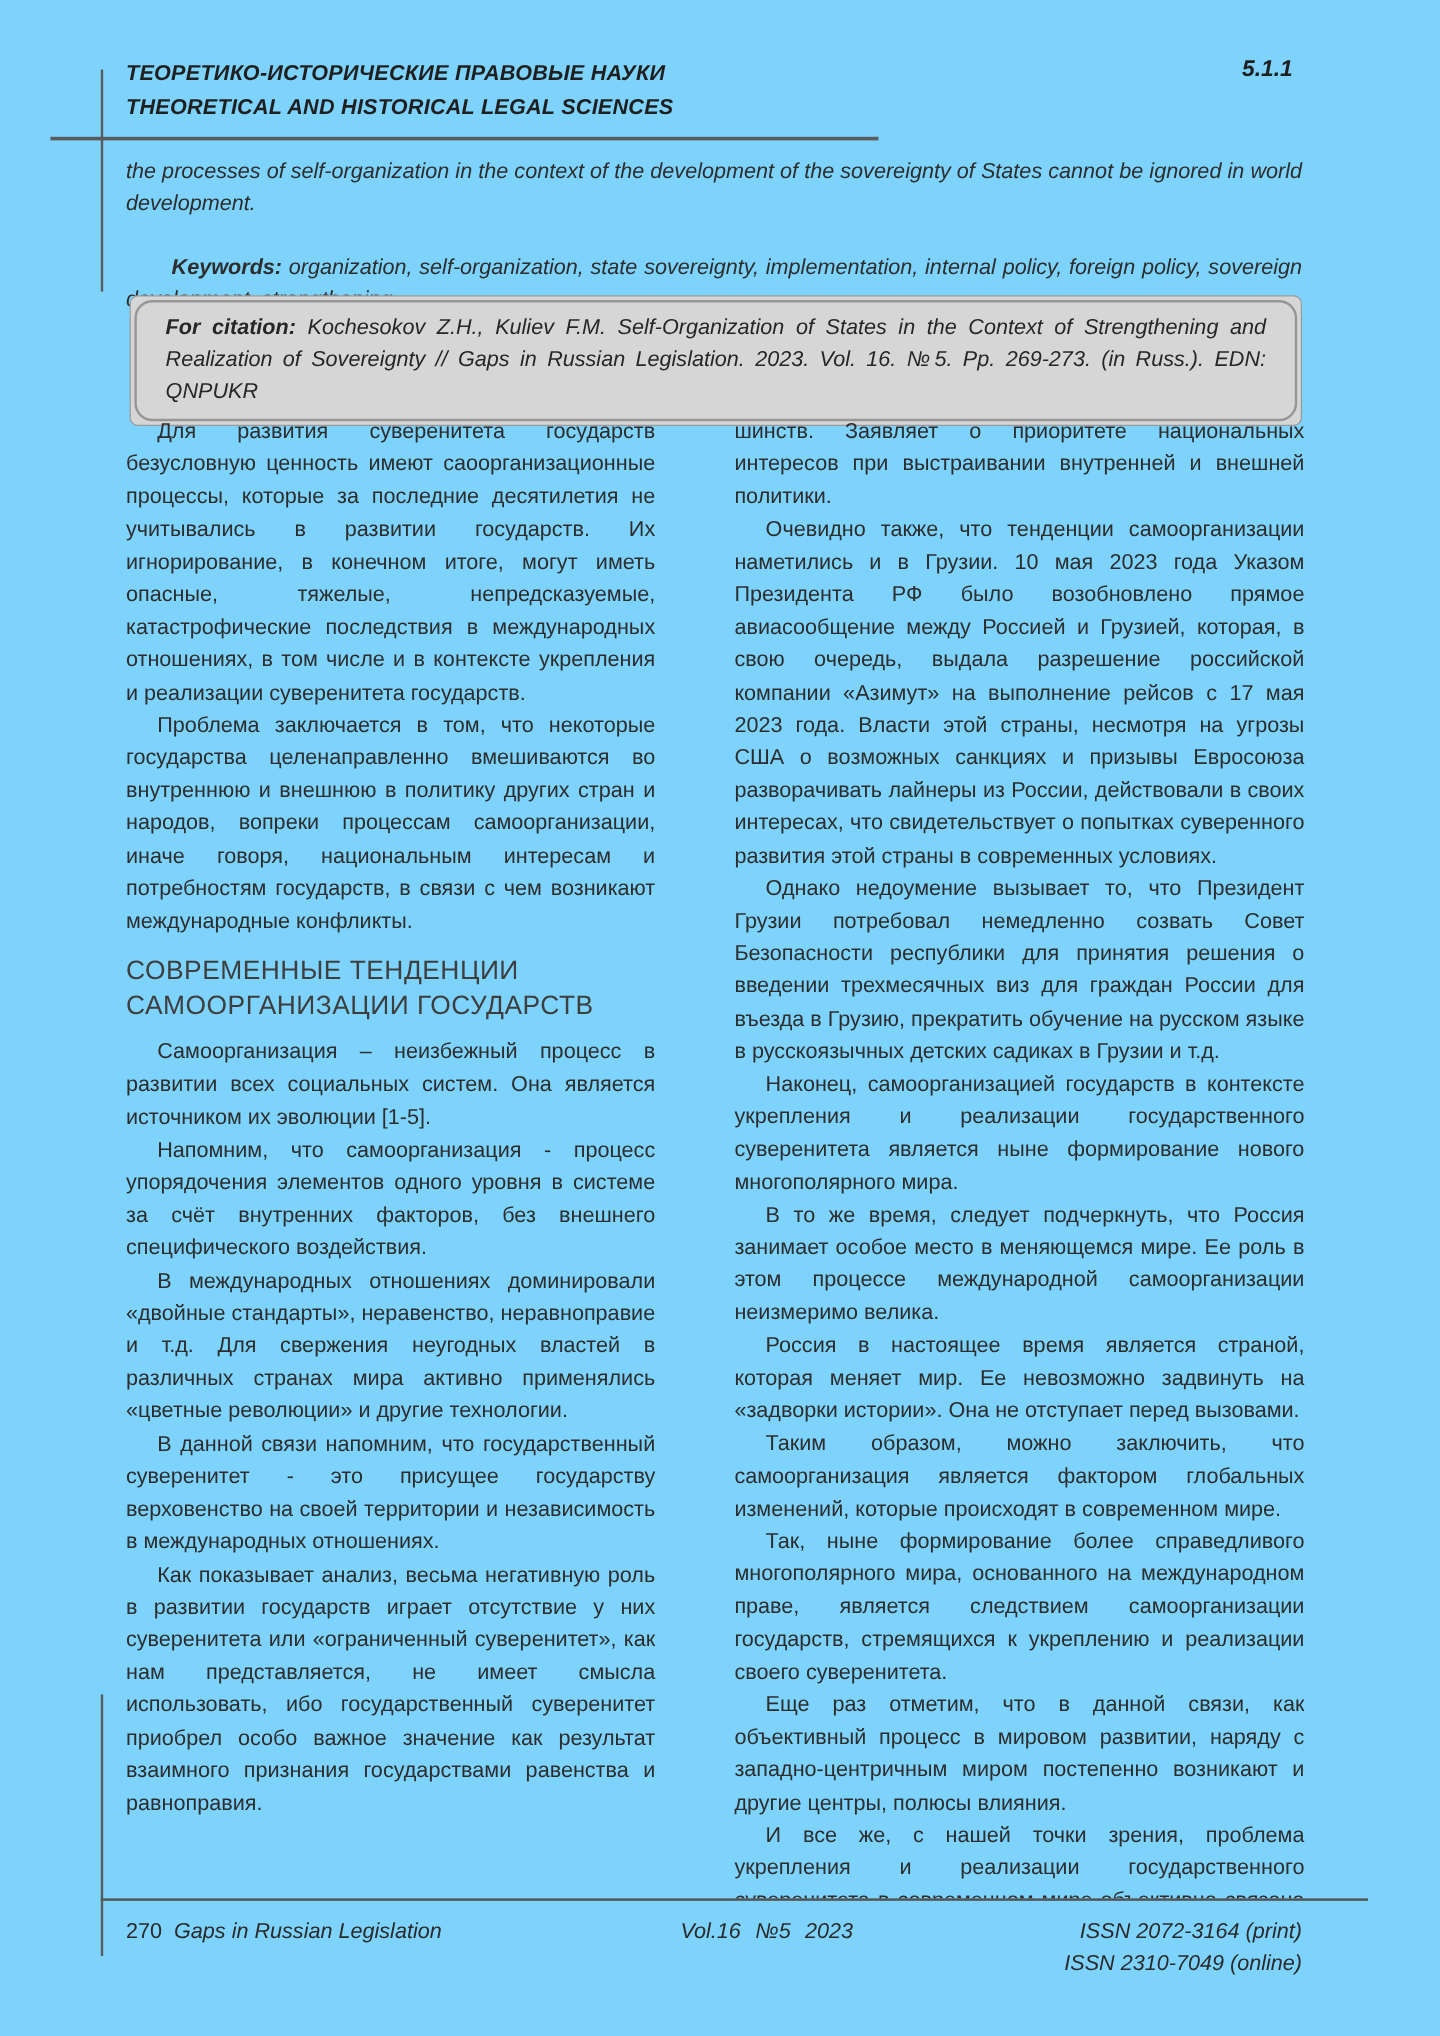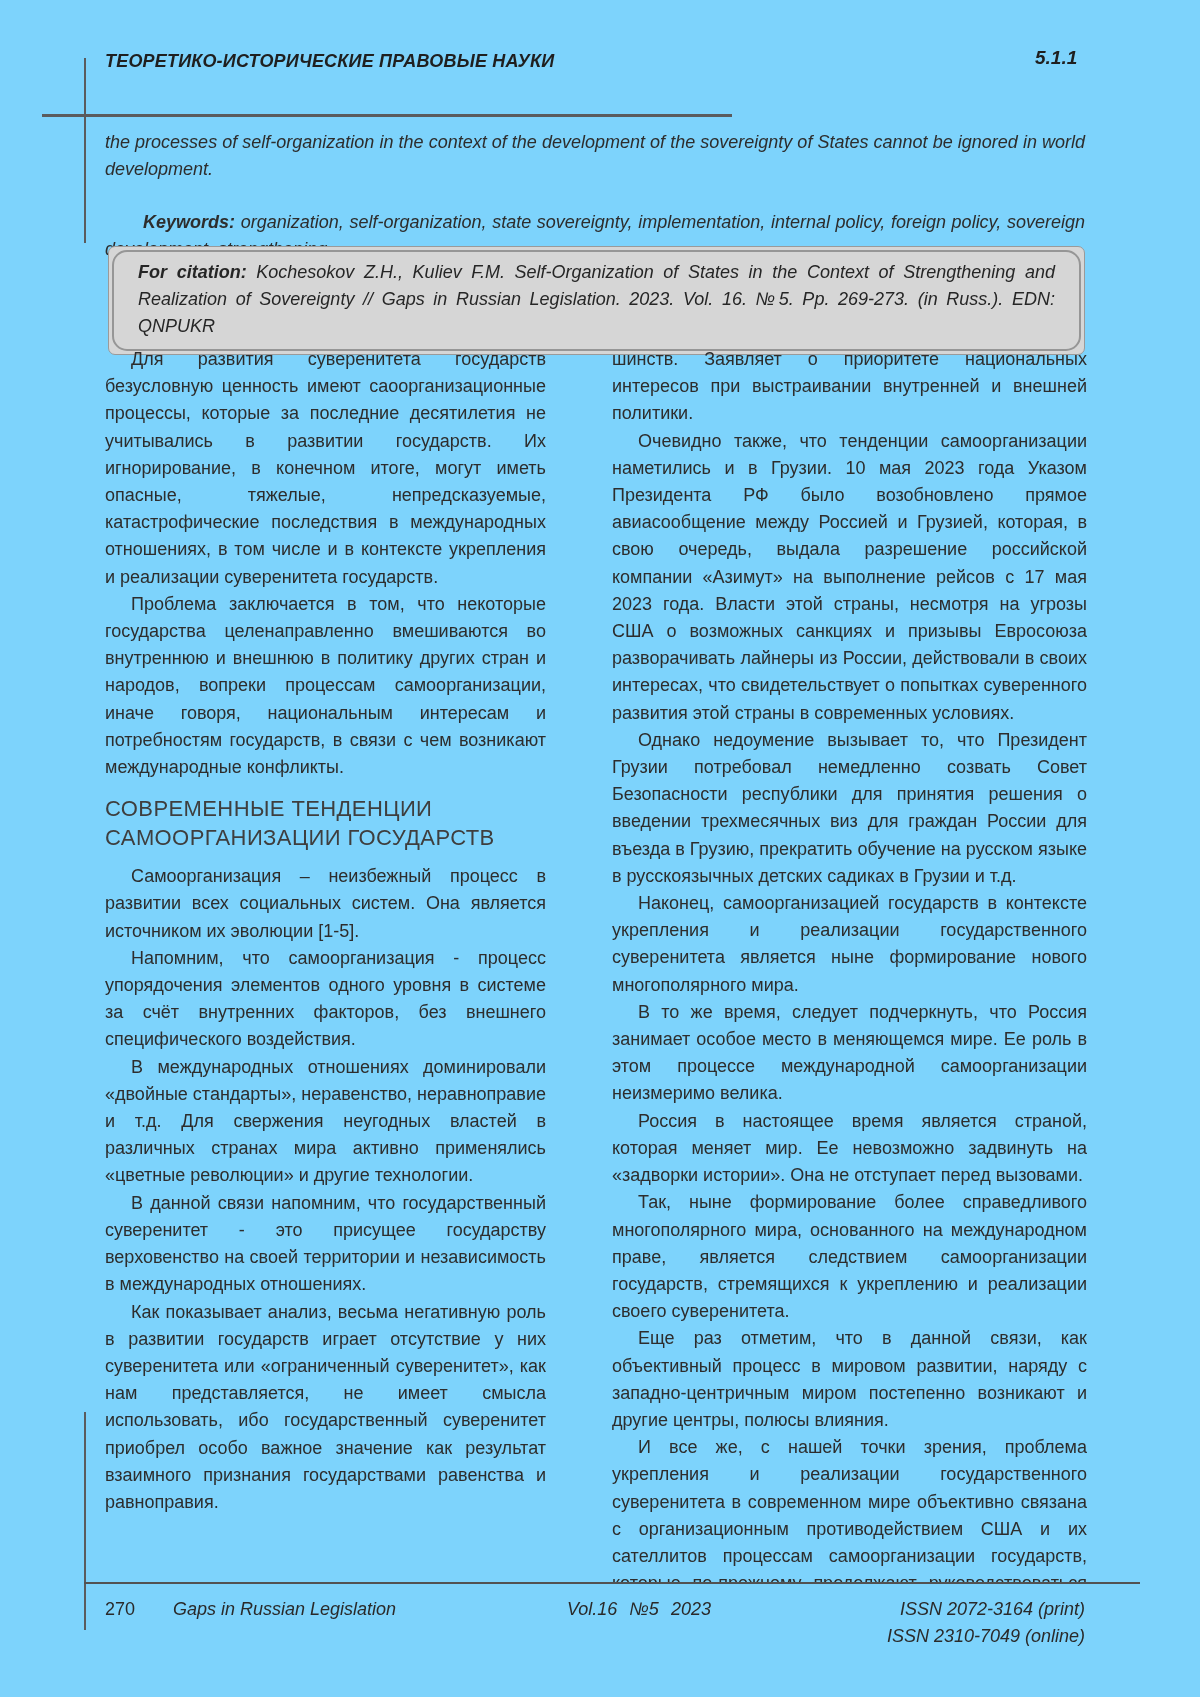--- a/index.html
+++ b/index.html
@@ -36,34 +36,35 @@
   h2.sec{font-size:22px;font-weight:normal;color:#3e3e3e;margin:0 0 16px 0;
        line-height:29px;letter-spacing:0.4px;}
   h2.sec2{margin:13px 0 11px 0;}
   .bodytext p{margin:0;font-size:18px;line-height:27.2px;text-align:justify;
        text-indent:26px;color:#2d2d2d;}
   .col-right .bodytext > p:first-child{text-indent:0;}
 
   .footer-rule{position:absolute;left:84px;top:1582px;width:1056px;height:2px;background:#525252;}
   .footer{position:absolute;left:105px;top:1596px;width:980px;font-size:18px;line-height:27px;color:#2a2a2a;}
   .f-num{position:absolute;left:0;top:0;}
-  .f-journal{position:absolute;left:68px;top:0;font-style:italic;}
+  .f-journal{position:absolute;left:40px;top:0;font-style:italic;}
   .f-center{position:absolute;left:462px;top:0;font-style:italic;word-spacing:7px;}
   .f-right{position:absolute;right:0;top:0;text-align:right;font-style:italic;}
 </style>
 </head>
 <body>
 
 <div class="page">
 
   <div class="vline vline-top"></div>
   <div class="vline vline-bottom"></div>
 
   <div class="hdr">
     <div>ТЕОРЕТИКО-ИСТОРИЧЕСКИЕ ПРАВОВЫЕ НАУКИ</div>
+    <div>THEORETICAL AND HISTORICAL LEGAL SCIENCES</div>
   </div>
   <div class="hdr-code">5.1.1</div>
   <div class="hdr-rule"></div>
 
   <div class="abstract">
     <p>the processes of self-organization in the context of the development of the sovereignty of States cannot be ignored in world development.</p>
     <p class="kw"><b>Keywords:</b><span> organization, self-organization, state sovereignty, implementation, internal policy, foreign policy, sovereign development, strengthening.</span></p>
   </div>
 
   <div class="citation">
@@ -88,20 +89,21 @@
         </div>
     </div>
     <div class="col-right">
       <div class="bodytext">
           <p>шинств. Заявляет о приоритете национальных интересов при выстраивании внутренней и внешней политики.</p>
           <p>Очевидно также, что тенденции самоорганизации наметились и в Грузии. 10 мая 2023 года Указом Президента РФ было возобновлено прямое авиасообщение между Россией и Грузией, которая, в свою очередь, выдала разрешение российской компании «Азимут» на выполнение рейсов с 17 мая 2023 года. Власти этой страны, несмотря на угрозы США о возможных санкциях и призывы Евросоюза разворачивать лайнеры из России, действовали в своих интересах, что свидетельствует о попытках суверенного развития этой страны в современных условиях.</p>
           <p>Однако недоумение вызывает то, что Президент Грузии потребовал немедленно созвать Совет Безопасности республики для принятия решения о введении трехмесячных виз для граждан России для въезда в Грузию, прекратить обучение на русском языке в русскоязычных детских садиках в Грузии и т.д.</p>
           <p>Наконец, самоорганизацией государств в контексте укрепления и реализации государственного суверенитета является ныне формирование нового многополярного мира.</p>
           <p>В то же время, следует подчеркнуть, что Россия занимает особое место в меняющемся мире. Ее роль в этом процессе международной самоорганизации неизмеримо велика.</p>
           <p>Россия в настоящее время является страной, которая меняет мир. Ее невозможно задвинуть на «задворки истории». Она не отступает перед вызовами.</p>
+          <p>Таким образом, можно заключить, что самоорганизация является фактором глобальных изменений, которые происходят в современном мире.</p>
           <p>Так, ныне формирование более справедливого многополярного мира, основанного на международном праве, является следствием самоорганизации государств, стремящихся к укреплению и реализации своего суверенитета.</p>
           <p>Еще раз отметим, что в данной связи, как объективный процесс в мировом развитии, наряду с западно-центричным миром постепенно возникают и другие центры, полюсы влияния.</p>
           <p>И все же, с нашей точки зрения, проблема укрепления и реализации государственного суверенитета в современном мире объективно связана с организационным противодействием США и их сателлитов процессам самоорганизации государств, которые по-прежнему продолжают руководствоваться принципом «разделяй и властвуй», насильственно навязывая всему мировому сообществу свои представления о демократии, занимаясь свержением неугодных им политических режимов, организовывая «цветные революции» и т.д.</p>
         </div>
     </div>
   </div>
 
   <div class="footer-rule"></div>
   <div class="footer">
     <span class="f-num">270</span>

